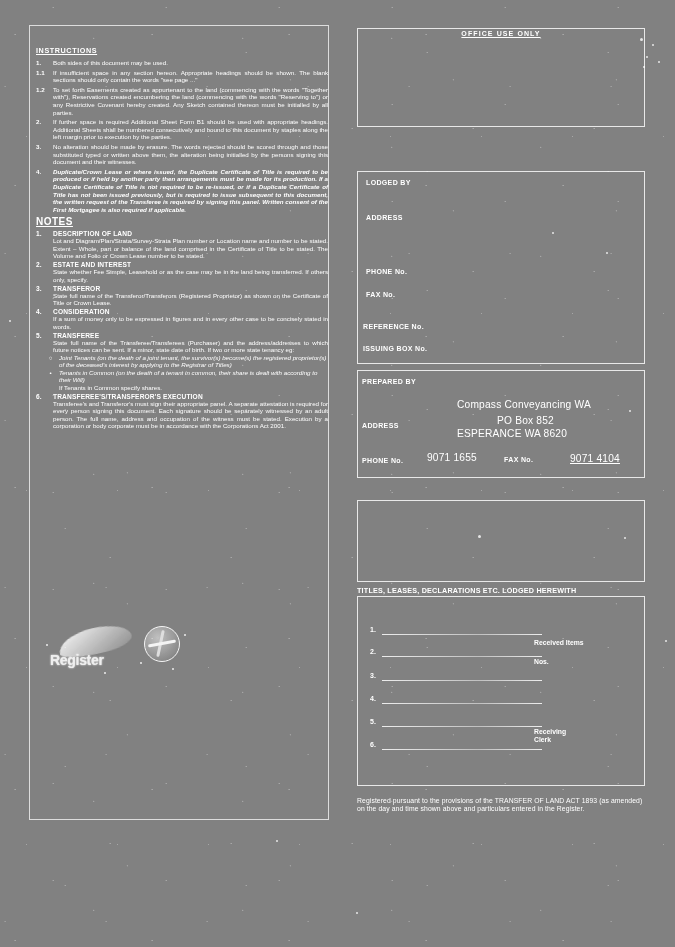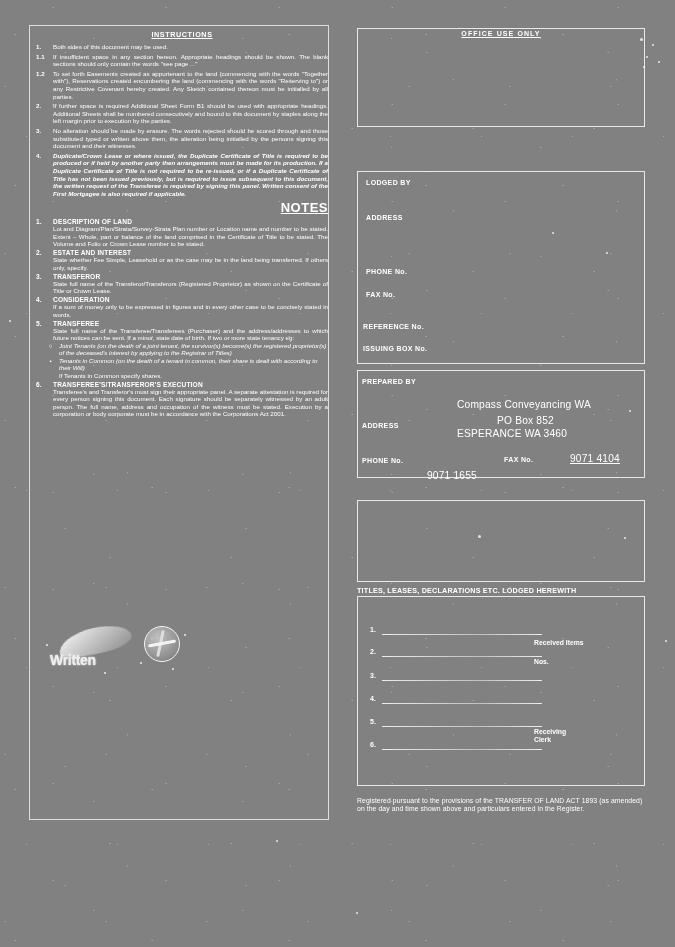--- a/index.html
+++ b/index.html
@@ -27,25 +27,25 @@
   .blurwrap{filter:blur(0.22px) contrast(1.06);}
 
   
   #left-panel{
     position:absolute;left:29px;top:25px;width:300px;height:795px;
     border:1px solid #d8d8d8;
     box-sizing:border-box;
   }
   #left-inner{position:absolute;left:36px;top:30px;width:292px;}
   .hdr{
-    text-align:center;font-size:7.2px;font-weight:bold;letter-spacing:.6px;
-    text-decoration:underline;margin:0 0 4px 0;
+    font-size:7.2px;font-weight:bold;letter-spacing:.6px;
+    text-decoration:underline;margin:16px 0 4px 0;
   }
   .notes-hdr{
-    text-align:right;font-size:13px;font-weight:bold;letter-spacing:.5px;
+    text-align:left;font-size:10px;font-weight:bold;letter-spacing:.5px;
     text-decoration:underline;margin:3px 0 3px 0;
   }
   .num-item{display:flex;font-size:6.2px;line-height:7.6px;margin-bottom:2px;}
   .num-item .n{width:17px;flex:0 0 17px;font-weight:bold;}
   .num-item .bdy{flex:1;text-align:justify;}
   .em{font-style:italic;font-weight:bold;}
   .note-blk{margin-bottom:1.5px;}
   .note-ttl{font-size:6.6px;font-weight:bold;letter-spacing:.15px;margin-left:17px;}
   .note-row{display:flex;}
   .note-row .n{width:17px;flex:0 0 17px;font-size:6.6px;font-weight:bold;}
@@ -192,21 +192,21 @@
         <span class="n">6.</span>
         <span class="note-ttl" style="margin-left:0">TRANSFEREE'S/TRANSFEROR'S EXECUTION</span>
       </div>
       <div class="note-bdy">Transferee's and Transferor's must sign their appropriate panel. A separate attestation is required for every person signing this document. Each signature should be separately witnessed by an adult person. The full name, address and occupation of the witness must be stated. Execution by a corporation or body corporate must be in accordance with the Corporations Act 2001.</div>
     </div>
   </div>
 
   <div id="landgate-logo">
     <div class="lg-swoosh"></div>
     <div class="lg-globe"></div>
-    <div class="lg-text">Written</div>
+    <div class="lg-text">Register</div>
     <div class="lg-spark" style="left:2px;top:22px;width:2px;height:2px;"></div>
     <div class="lg-spark" style="left:96px;top:40px;width:2px;height:2px;"></div>
     <div class="lg-spark" style="left:140px;top:12px;width:2px;height:2px;"></div>
     <div class="lg-spark" style="left:60px;top:50px;width:2px;height:2px;"></div>
     <div class="lg-spark" style="left:128px;top:46px;width:2px;height:2px;"></div>
   </div>
 
   <div id="office-use-box" class="box"></div>
   <div id="office-use-label">OFFICE USE ONLY</div>
 
@@ -224,24 +224,24 @@
   <div class="val" style="left:470px;top:321px;"></div>
   <div class="fld" style="left:363px;top:345px;">ISSUING BOX No.</div>
   <div class="val" style="left:470px;top:343px;"></div>
 
   <div id="prepared-by-box" class="box"></div>
   <div class="fld" style="left:362px;top:378px;">PREPARED BY</div>
   <div class="val big" style="left:457px;top:375px;margin-top:24px;">Compass Conveyancing WA</div>
 
   <div class="fld" style="left:362px;top:422px;">ADDRESS</div>
   <div class="val big" style="left:457px;top:415px;padding-left:40px;">PO Box 852</div>
-  <div class="val big" style="left:457px;top:428px;">ESPERANCE WA 3460</div>
+  <div class="val big" style="left:457px;top:428px;">ESPERANCE WA 8620</div>
 
   <div class="fld" style="left:362px;top:457px;">PHONE No.</div>
-  <div class="val big" style="left:427px;top:470px;">9071 1655</div>
+  <div class="val big" style="left:427px;top:452px;">9071 1655</div>
   <div class="fld" style="left:504px;top:456px;">FAX No.</div>
   <div class="val big" style="left:570px;top:453px;text-decoration:underline;">9071 4104</div>
 
   <div id="instruct-box" class="box"></div>
   <div class="val" style="left:366px;top:506px;"></div>
 
   <div id="titles-label">TITLES, LEASES, DECLARATIONS ETC. LODGED HEREWITH</div>
   <div id="titles-box" class="box"></div>
 
   <div class="tl-row" style="top:627px;">

